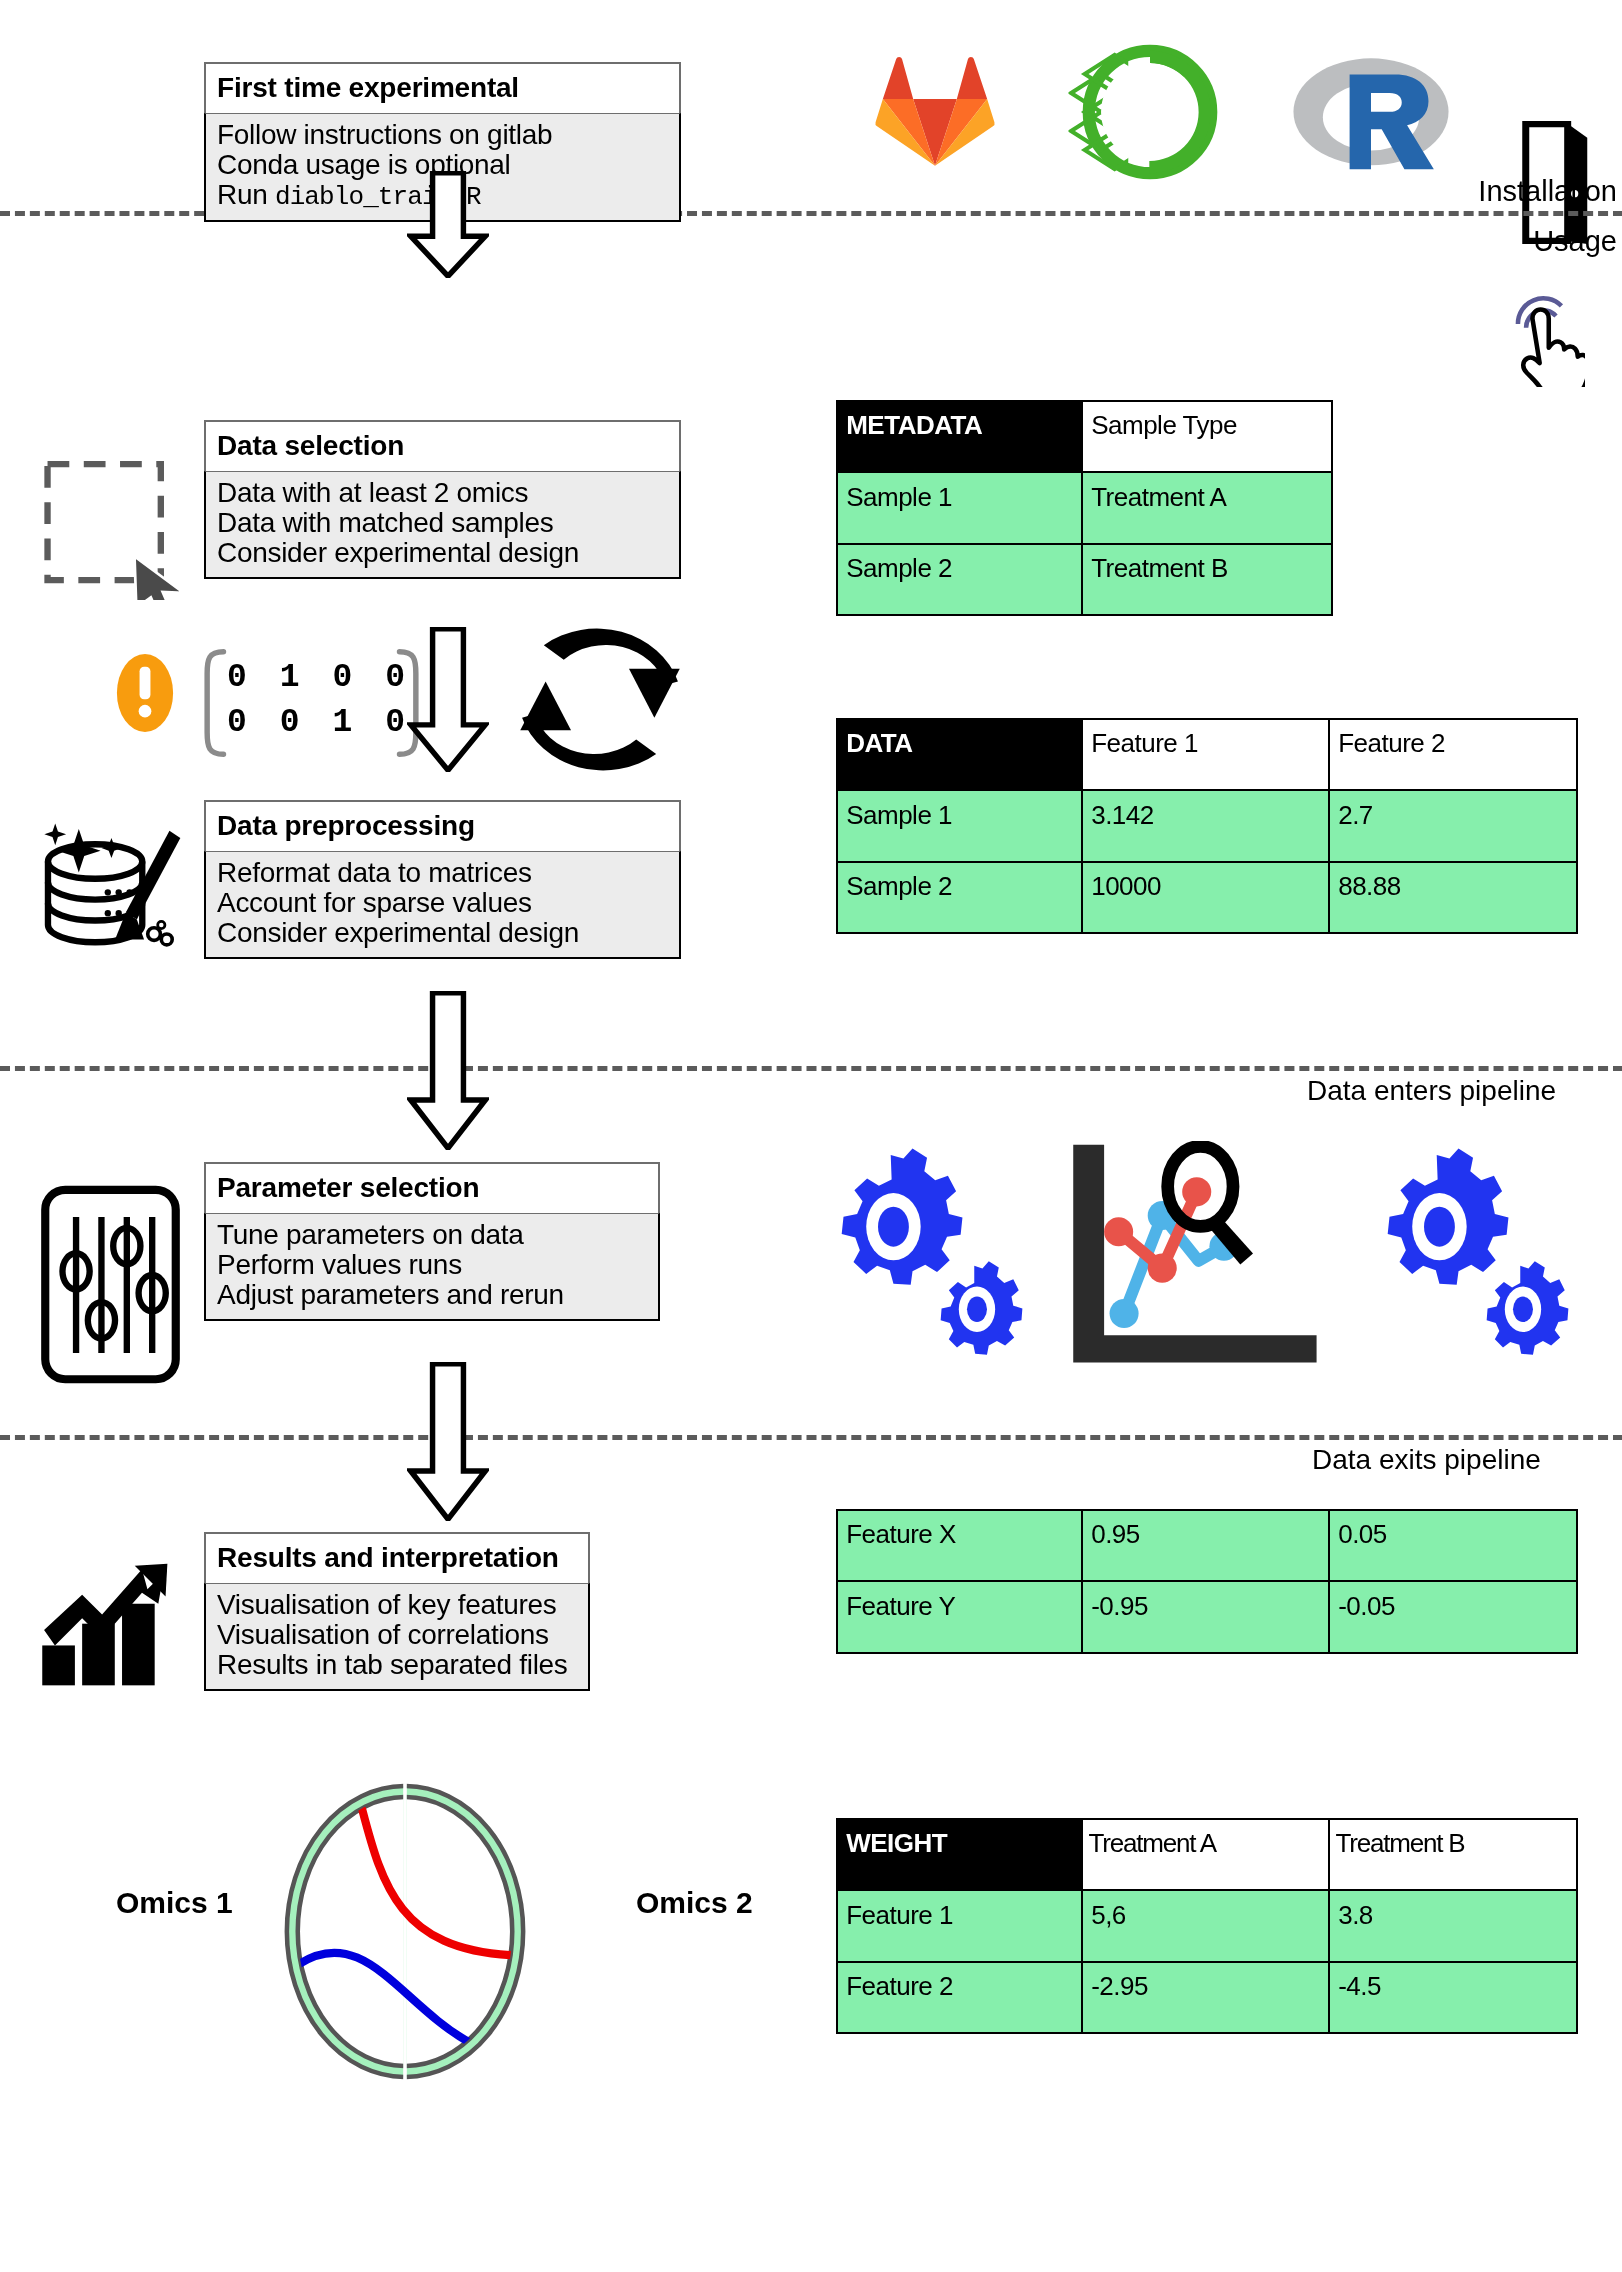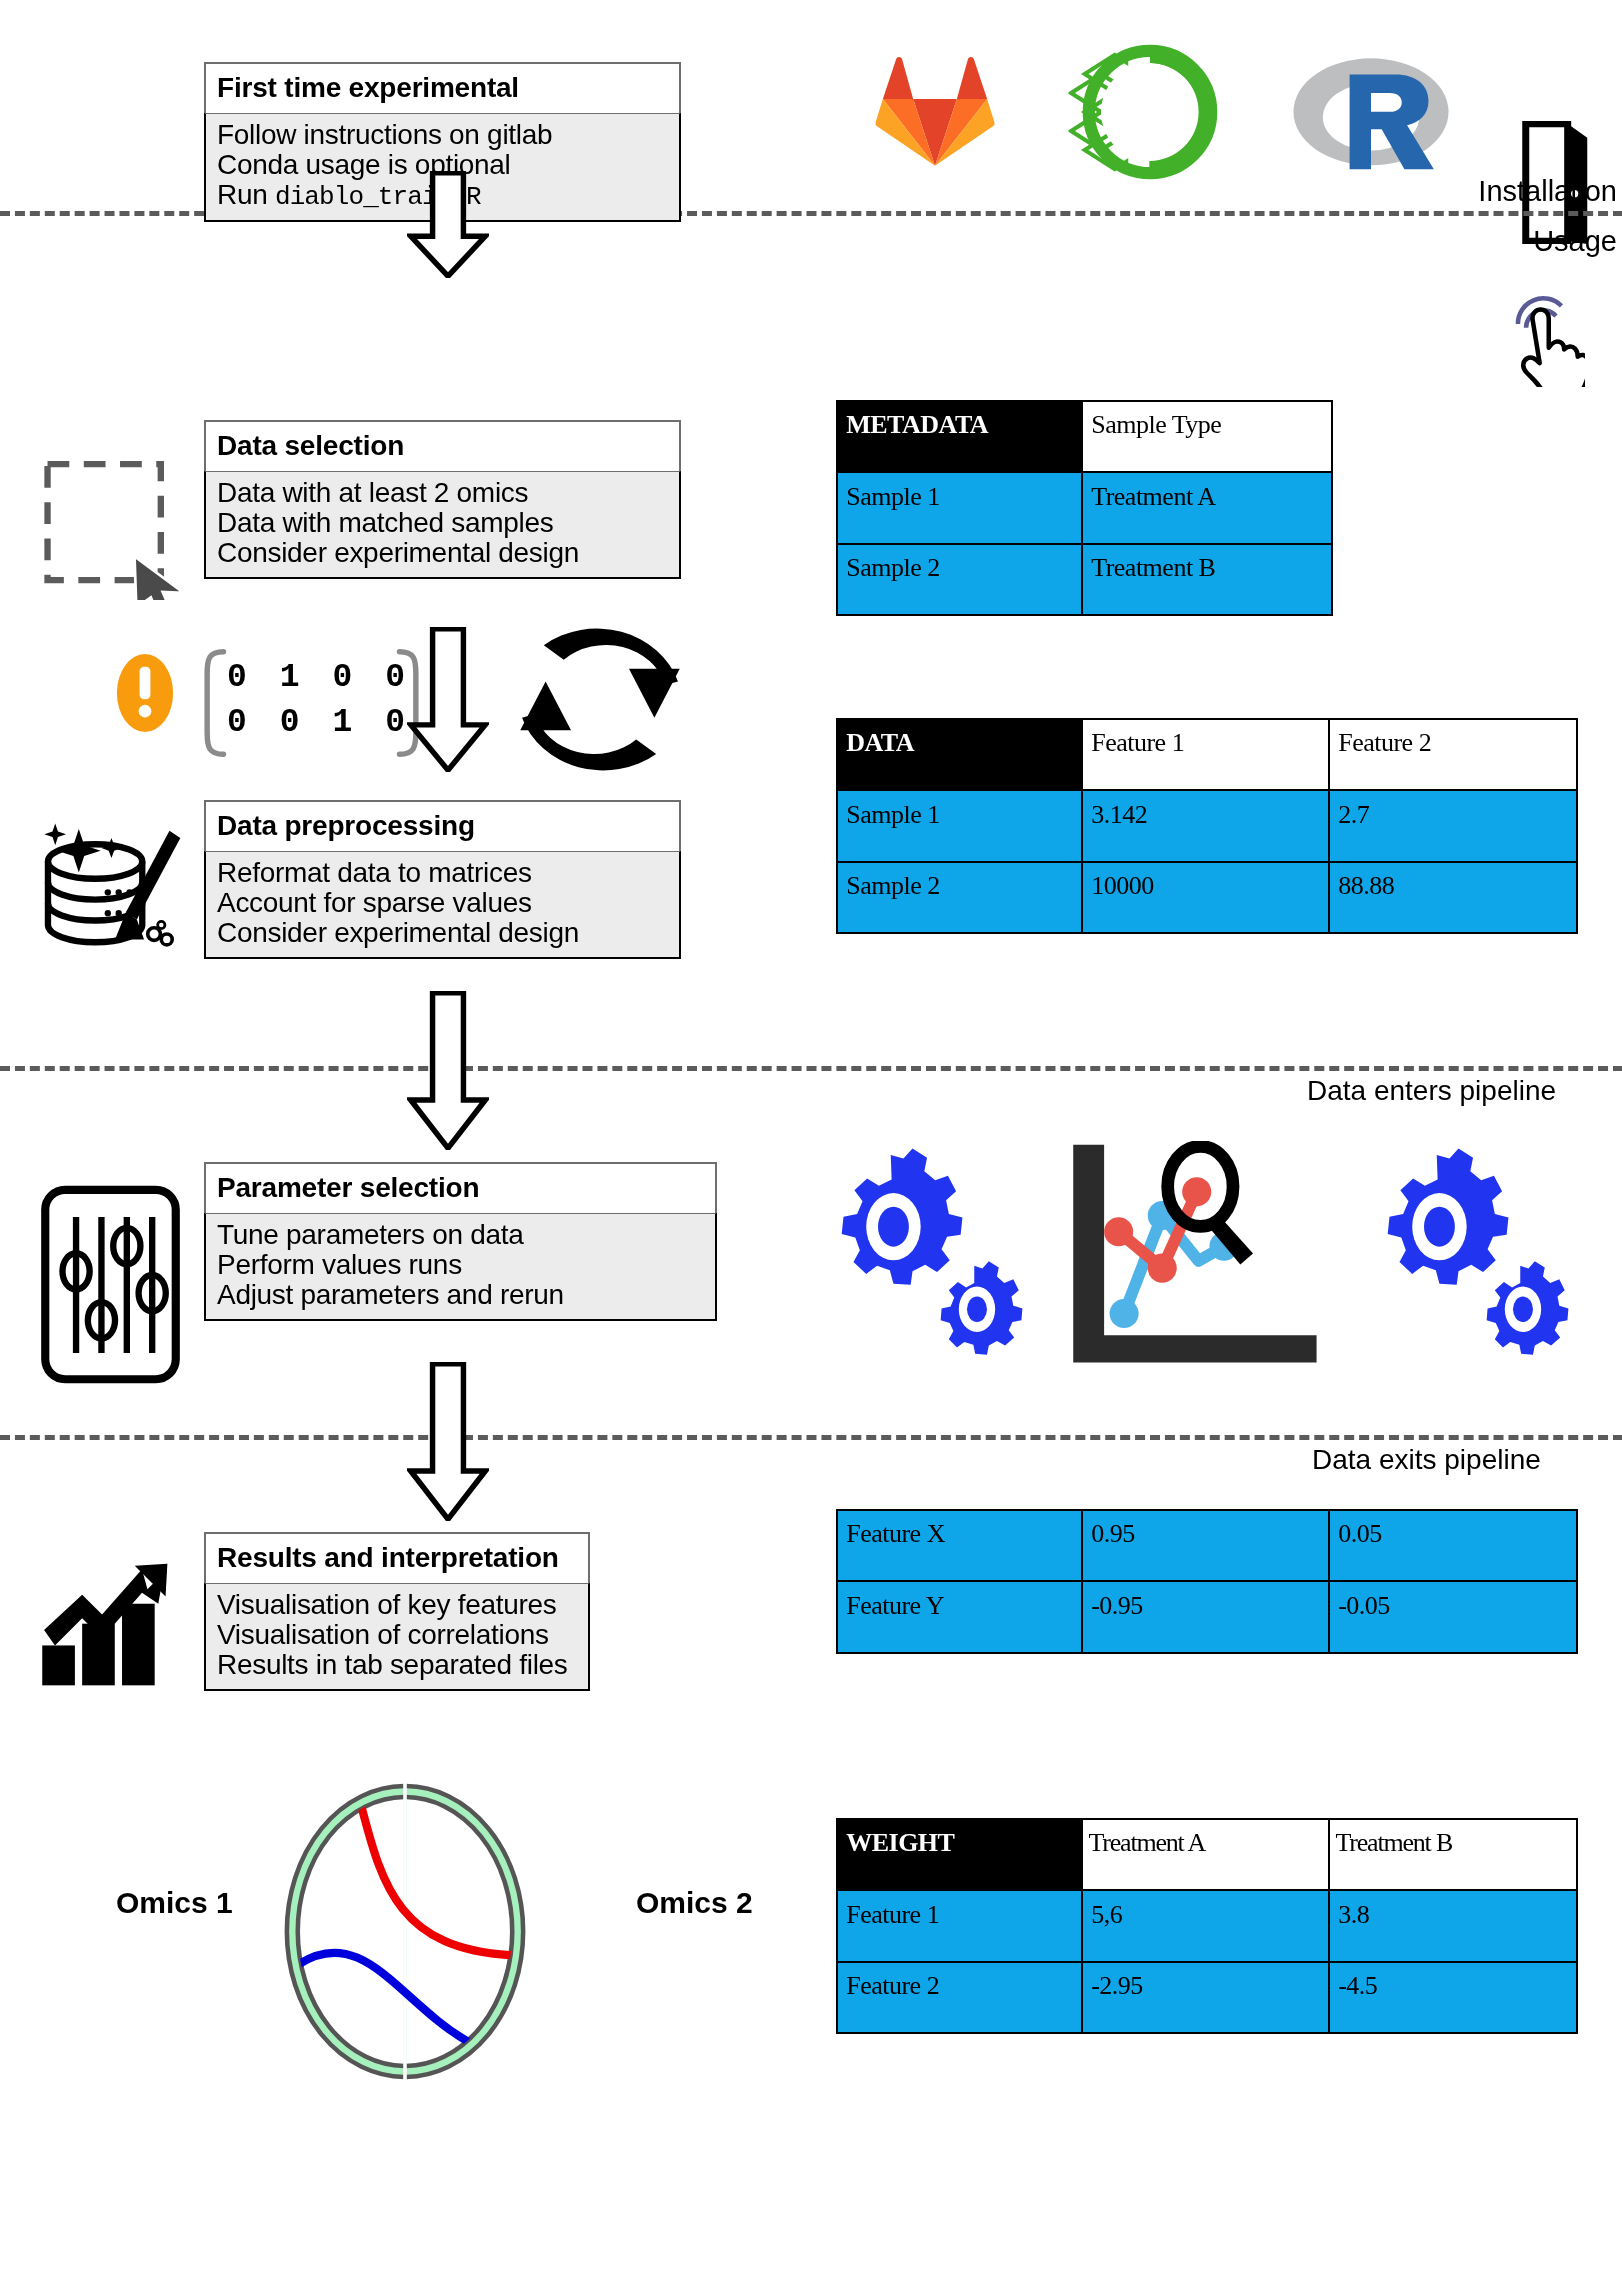--- a/index.html
+++ b/index.html
@@ -26,22 +26,22 @@
   
   .sep{position:absolute;left:0;width:1623px;height:0;
        border-top:5.5px dashed #5b5b5b;}
   .sep-label{position:absolute;font-size:28px;white-space:nowrap;}
 
   
   .blockarrow{position:absolute;}
 
   
   .dtable{position:absolute;border-collapse:collapse;
-          font-family:Liberation Serif, serif;font-size:26px;
-          background:#0ea5e9;table-layout:fixed;}
+          font-family:Liberation Sans, sans-serif;font-size:26px;
+          background:#86efac;table-layout:fixed;}
   .dtable td{border:2.7px solid #000;padding:8.2px 3.6px 8.2px 8.2px;
              vertical-align:top;height:53px;white-space:nowrap;
              letter-spacing:-0.5px;}
   .dtable td.hdr-dark{background:#000;color:#fff;font-weight:bold;}
   .dtable td.hdr{background:#fff;color:#000;}
 
   
   .omics-label{position:absolute;font-size:30px;font-weight:bold;white-space:nowrap;}
   .inst-label{position:absolute;font-size:29px;white-space:nowrap;text-align:right;}
 </style>
@@ -235,21 +235,21 @@
     </g>
   </svg>
 </div>
 
 <div class="blockarrow" style="left:407px;top:991px;width:82px;height:159px;">
   <svg viewBox="0 0 90 175" width="82" height="159">
     <path d="M28 2 H62 V120 H86 L45 173 L4 120 H28 Z" fill="#ffffff" stroke="#000" stroke-width="6" stroke-linejoin="miter"></path>
   </svg>
 </div>
 
-<div class="stage-box" style="left:204px;top:1162px;width:513px;">
+<div class="stage-box" style="left:204px;top:1162px;width:456px;">
   <div class="stage-head">Parameter selection</div>
   <div class="stage-body">
     <div class="stage-line">Tune parameters on data</div>
     <div class="stage-line">Perform values runs</div>
     <div class="stage-line">Adjust parameters and rerun</div>
   </div>
 </div>
 
 <div class="abs" style="left:38px;top:1182px;width:145px;height:205px;">
   <svg viewBox="0 0 160 225" width="145" height="205">

